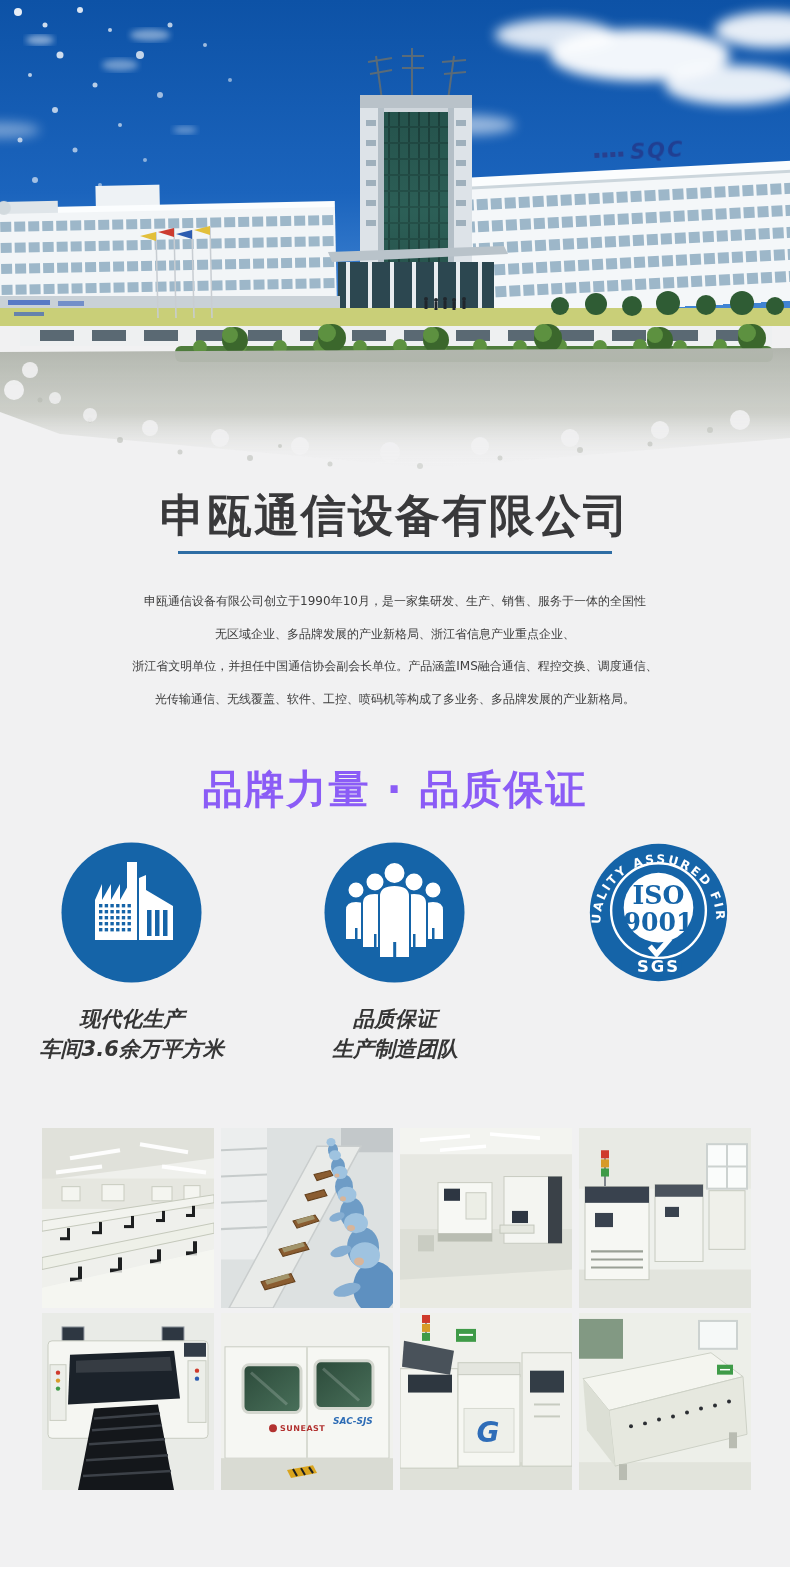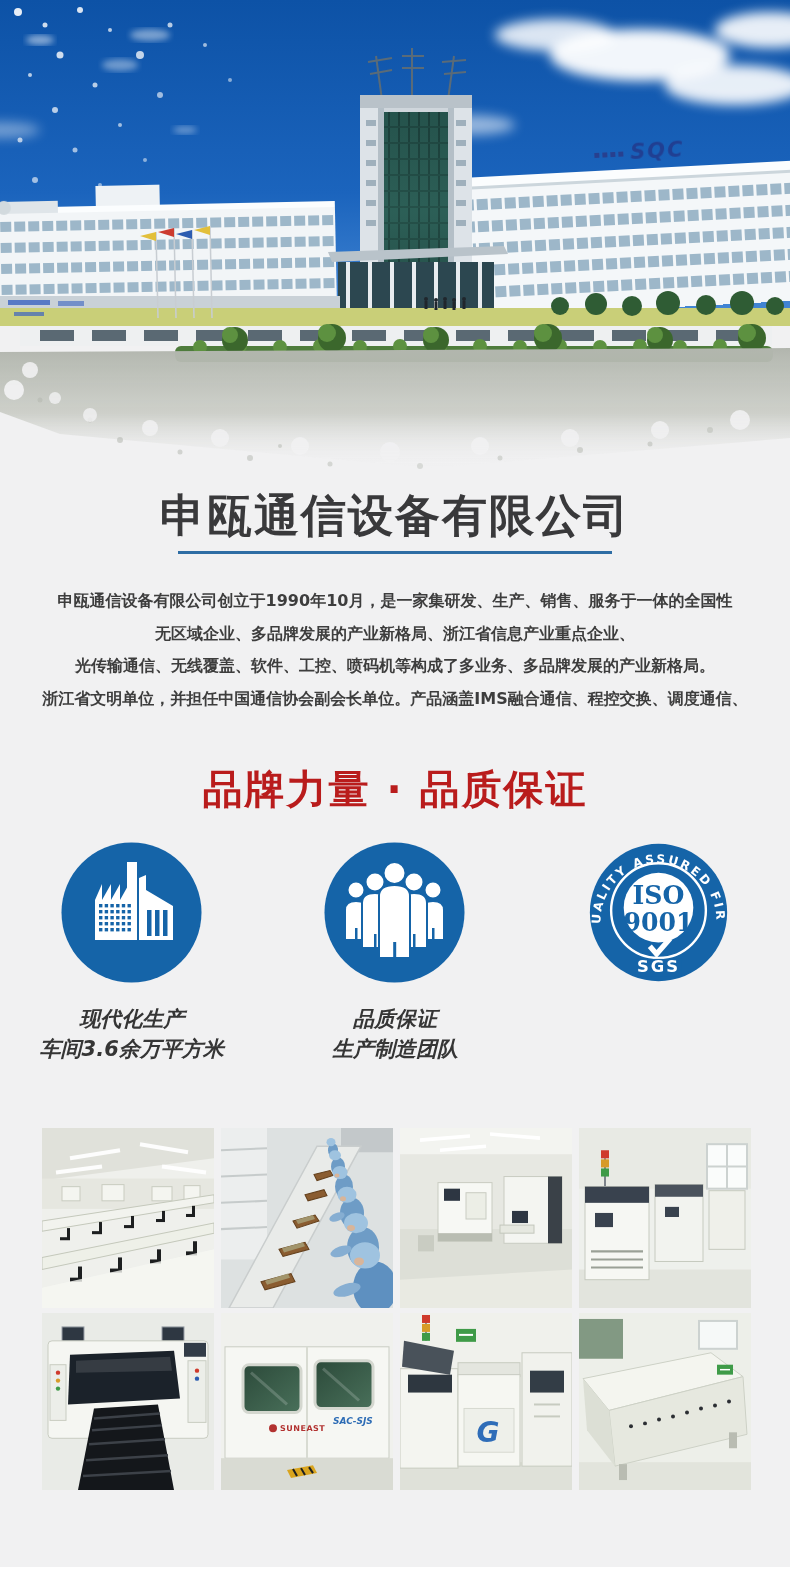--- a/index.html
+++ b/index.html
@@ -12,25 +12,25 @@
   .hero { position:absolute; top:0; left:0; width:790px; height:470px; }
   .company-name {
     position:absolute; top:486px; left:0; width:790px; margin:0;
     text-align:center; font-size:45px; font-weight:bold; color:#39393b; letter-spacing:2px;
   }
   .heading-underline {
     position:absolute; top:551px; left:178px; width:434px; height:3px; background:#2e6da4;
   }
   .company-desc {
     position:absolute; top:585px; left:38px; width:714px; text-align:center;
-    font-size:16px; line-height:32.5px; font-weight:700; color:#3d3d3d;
+    font-size:12px; line-height:32.5px; font-weight:400; color:#3d3d3d;
   }
   .section-title {
     position:absolute; top:762px; left:0; width:790px; margin:0; text-align:center;
-    font-size:40px; font-weight:600; color:#b91c1c; letter-spacing:2px;
+    font-size:40px; font-weight:600; color:#8b5cf6; letter-spacing:2px;
   }
   .features { position:absolute; top:840px; left:0; width:790px; display:flex; }
   .feature { width:263.33px; display:flex; flex-direction:column; align-items:center; }
   .feature-caption { margin-top:19px; text-align:center; font-size:21px; line-height:30px; font-weight:600; color:#353535;font-style:italic; }
   .gallery {
     position:absolute; top:1128px; left:42px; width:709px;
     display:grid; grid-template-columns:repeat(4,172px); grid-template-rows:180px 177px; gap:5px 7px;
   }
   .tile { overflow:hidden; background:#e9ebe7; }
   .tile svg { display:block; width:100%; height:100%; }
@@ -328,22 +328,22 @@
       </g>
     </svg>
   </div>
 
   <h1 class="company-name">申瓯通信设备有限公司</h1>
   <div class="heading-underline"></div>
 
   <div class="company-desc">
     <div>申瓯通信设备有限公司创立于1990年10月，是一家集研发、生产、销售、服务于一体的全国性</div>
     <div>无区域企业、多品牌发展的产业新格局、浙江省信息产业重点企业、</div>
+    <div>浙江省文明单位，并担任中国通信协会副会长单位。产品涵盖IMS融合通信、程控交换、调度通信、</div>
     <div>光传输通信、无线覆盖、软件、工控、喷码机等构成了多业务、多品牌发展的产业新格局。</div>
-    <div>浙江省文明单位，并担任中国通信协会副会长单位。产品涵盖IMS融合通信、程控交换、调度通信、</div>
   </div>
 
   <h2 class="section-title">品牌力量 · 品质保证</h2>
 
   <div class="features">
 
     <div class="feature">
       <svg width="145" height="145" viewBox="0 0 145 145">
         <circle cx="72.5" cy="72.5" r="70" fill="#1564a8"></circle>
         <path d="M36,100 V60 L43,44 V60 L52,44 V60 L61,44 V60 L70,44 V60 H78 V100 Z" fill="#ffffff"></path>

